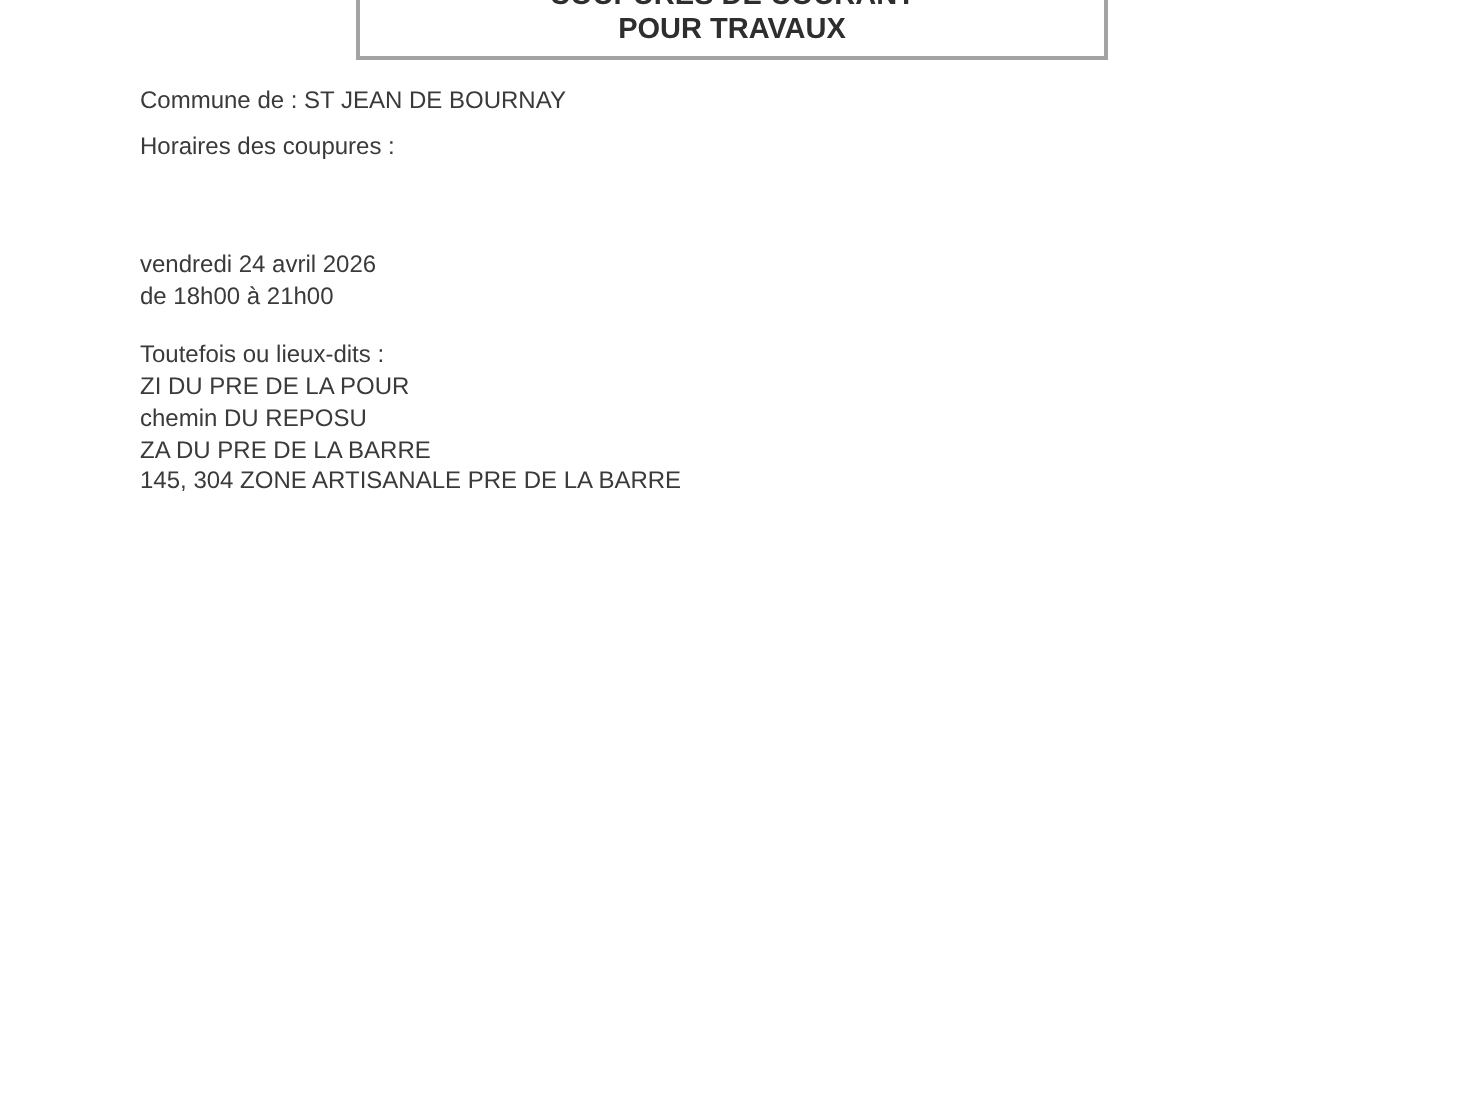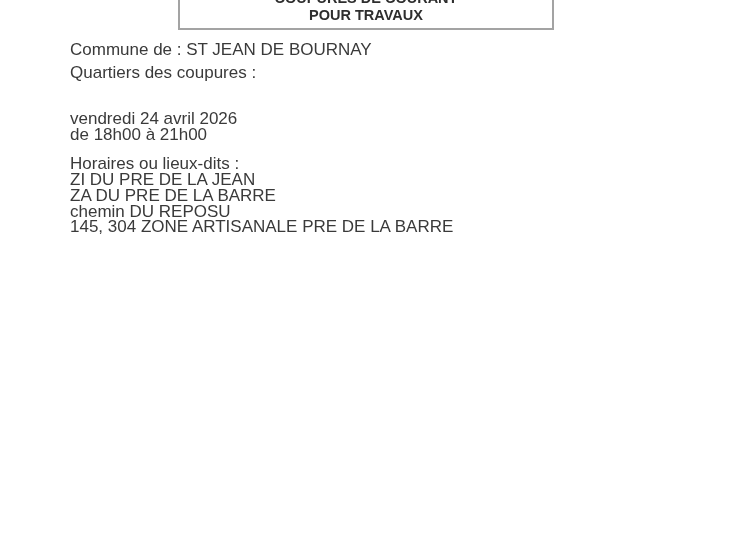--- a/index.html
+++ b/index.html
@@ -29,35 +29,35 @@
     font-size: 14.5px;
     line-height: 17px;
     color: #2e2e2e;
     padding-top: 3px;
   }
   .body-col {
     position: absolute;
     top: 42px;
     left: 70px;
     width: 620px;
-    font-size: 17px;
+    font-size: 12px;
     line-height: 16px;
   }
   .body-col p {
     margin: 0 0 7px 0;
   }
   .just {
     text-align: justify;
   }
   .underlined {
     text-decoration: underline;
     text-underline-offset: 2px;
   }
   .schedule-block {
-    margin-top: 30px;
+    margin-top: 44px;
   }
   .locations-block {
     margin-top: 14px;
   }
   .line {
     line-height: 15.7px;
   }
 </style>
 </head>
 <body>
@@ -70,29 +70,29 @@
   </div>
 
   <div class="body-col">
 
     <p>Commune de : ST JEAN DE BOURNAY</p>
 
 
 
 
 
-    <p>Quartiers des coupures :</p>
+    <p>Horaires des coupures :</p>
 
     <div class="schedule-block">
       <div class="line">vendredi 24 avril 2026</div>
       <div class="line">de 18h00 à 21h00</div>
     </div>
 
     <div class="locations-block">
-      <div class="line">Horaires ou lieux-dits :</div>
-      <div class="line">ZI DU PRE DE LA JEAN</div>
+      <div class="line">Toutefois ou lieux-dits :</div>
+      <div class="line">ZI DU PRE DE LA POUR</div>
+      <div class="line">chemin DU REPOSU</div>
       <div class="line">ZA DU PRE DE LA BARRE</div>
-      <div class="line">chemin DU REPOSU</div>
       <div class="line">145, 304 ZONE ARTISANALE PRE DE LA BARRE</div>
     </div>
 
   </div>
 </div>
 
 </body></html>

